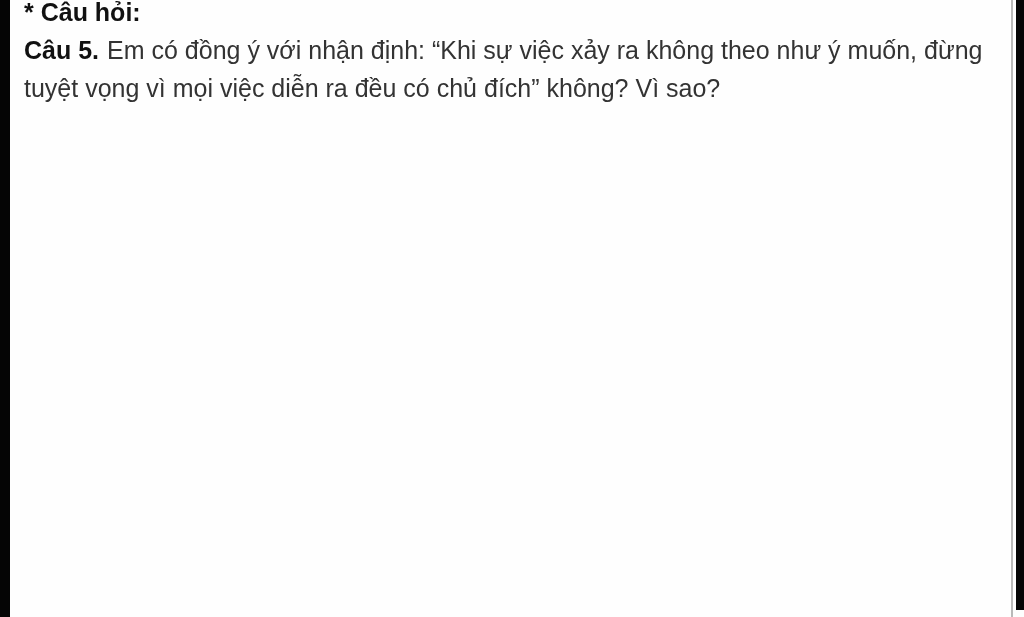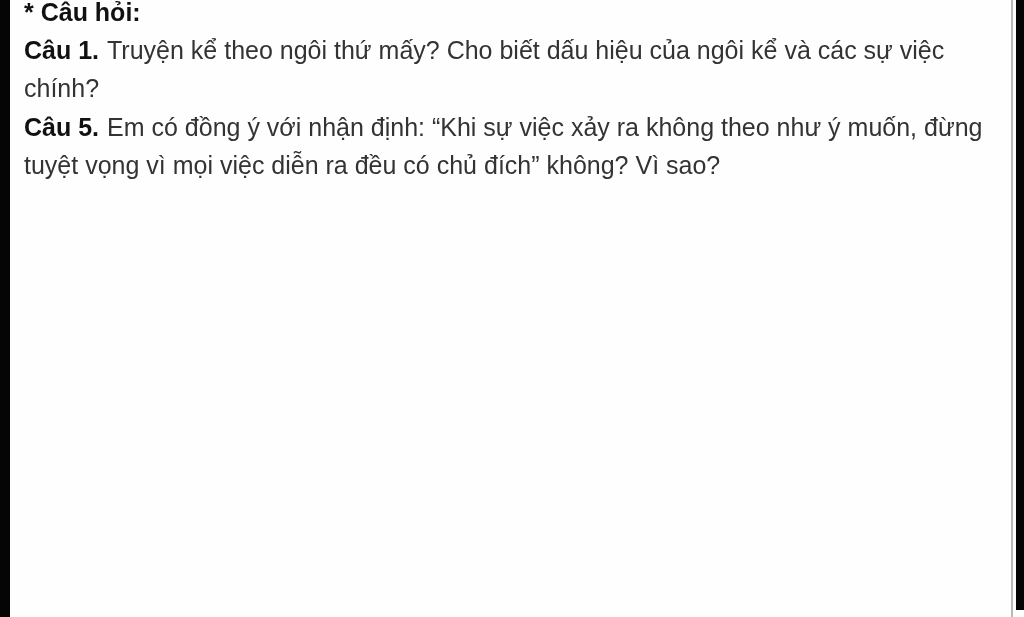--- a/index.html
+++ b/index.html
@@ -55,23 +55,20 @@
 <body>
 
 <div class="page">
   <div class="left-bar"></div>
   <div class="right-gray-line"></div>
   <div class="right-bar"></div>
 
   <div class="content">
     <p class="para heading">* Câu hỏi:</p>
 
-    <p class="para">
-      <span class="q-label">Câu 1.</span><span>Truyện kể theo ngôi thứ mấy? Cho biết dấu hiệu của ngôi kể và các sự việc chính?</span>
-    </p>
 
 
 
 
     <p class="para">
       <span class="q-label">Câu 5.</span><span>Em có đồng ý với nhận định: “Khi sự việc xảy ra không theo như ý muốn, đừng tuyệt vọng vì mọi việc diễn ra đều có chủ đích” không? Vì sao?</span>
     </p>
 
 
 

